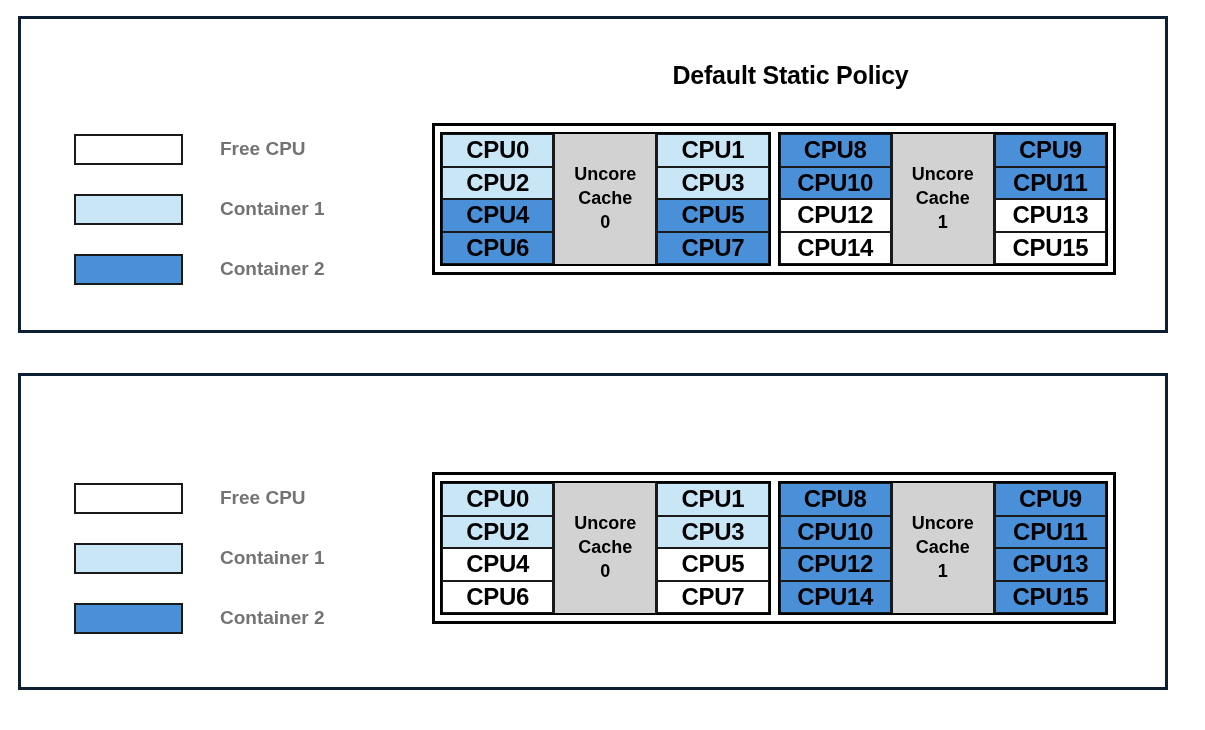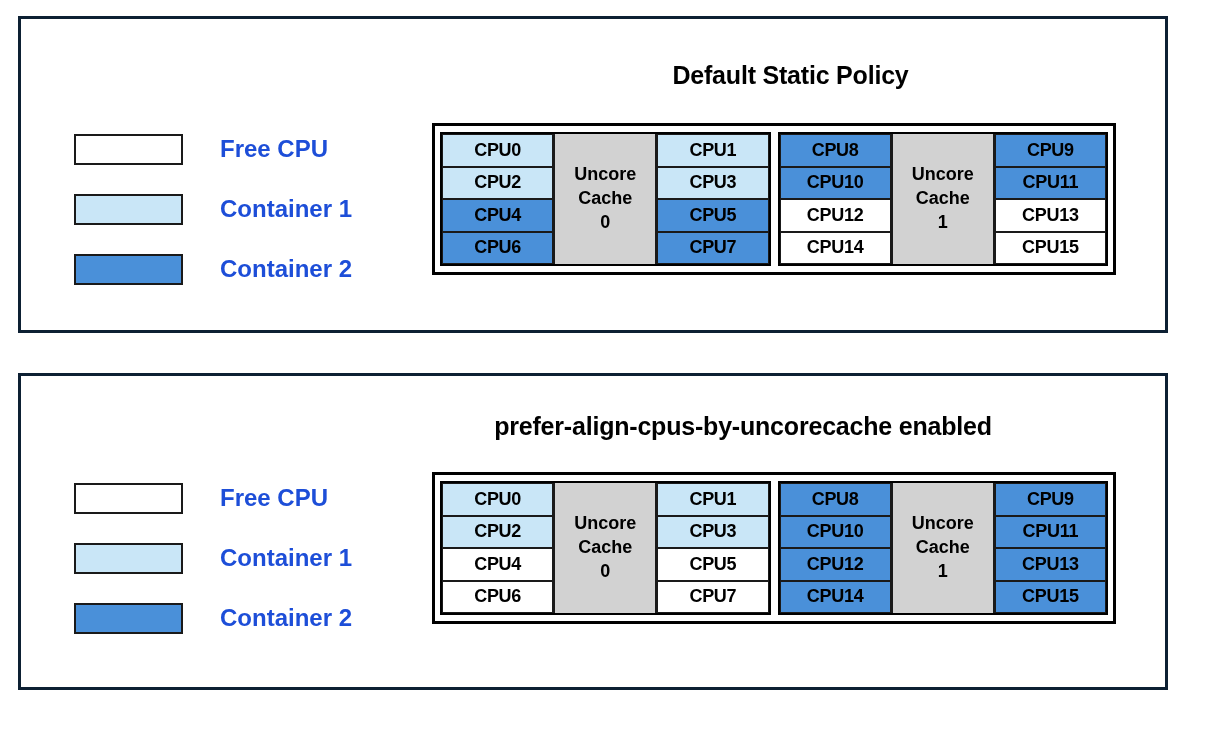--- a/index.html
+++ b/index.html
@@ -61,23 +61,23 @@
   }
   .legend-swatch {
     width: 109px;
     height: 31px;
     border: 2px solid #1a1a1a;
     box-sizing: border-box;
     flex: 0 0 auto;
   }
   .legend-label {
     margin-left: 37px;
-    font-size: 24px;
-    font-weight: bold;
-    color: #1d4ed8;
+    font-size: 19px;
+    font-weight: bold;
+    color: #737373;
     white-space: nowrap;
   }
 
   
   .diagram {
     position: absolute;
     display: flex;
     gap: 7px;
     border: 3px solid #000000;
     background: #ffffff;
@@ -102,21 +102,21 @@
     min-width: 0;
   }
 
   .cpu-cell {
     flex: 1 1 0;
     border: 1.5px solid #1a1a1a;
     box-sizing: border-box;
     display: flex;
     align-items: center;
     justify-content: center;
-    font-size: 18px;
+    font-size: 24px;
     font-weight: bold;
     color: #000000;
     letter-spacing: -0.3px;
     margin: 0;
   }
 
   .cache-box {
     flex: 0 0 auto;
     width: 104px;
     background: #d2d2d2;
@@ -189,21 +189,20 @@
           <div class="cpu-cell" style="background: rgb(74, 144, 217);">CPU9</div>
           <div class="cpu-cell" style="background: rgb(74, 144, 217);">CPU11</div>
           <div class="cpu-cell" style="background: rgb(255, 255, 255);">CPU13</div>
           <div class="cpu-cell" style="background: rgb(255, 255, 255);">CPU15</div>
         </div>
       </div>
     </div>
 </div>
 
 <div class="panel" id="panel-bottom">
-  <div class="panel-title">prefer-align-cpus-by-uncorecache enabled</div>
   <div class="legend">
       <div class="legend-row">
         <div class="legend-swatch" style="background: rgb(255, 255, 255);"></div>
         <div class="legend-label">Free CPU</div>
       </div>
       <div class="legend-row">
         <div class="legend-swatch" style="background: rgb(201, 230, 247);"></div>
         <div class="legend-label">Container 1</div>
       </div>
       <div class="legend-row">

